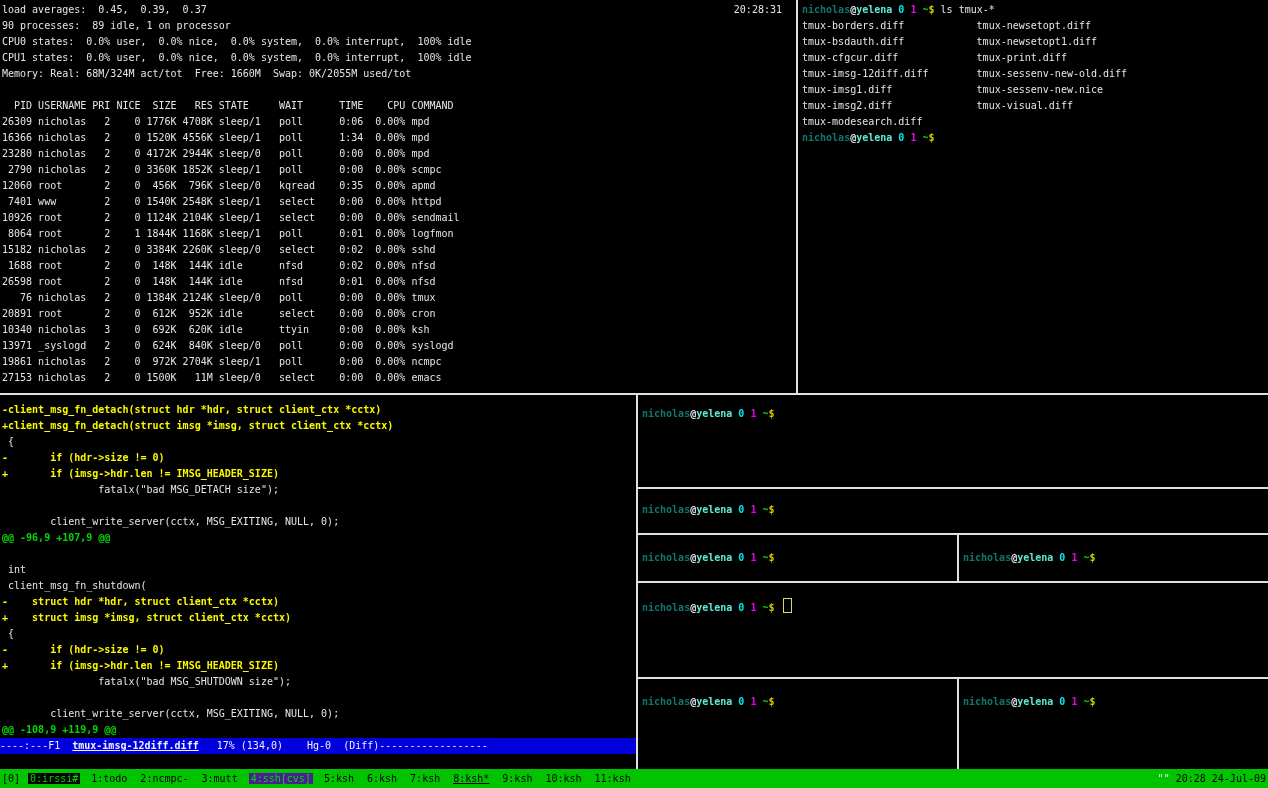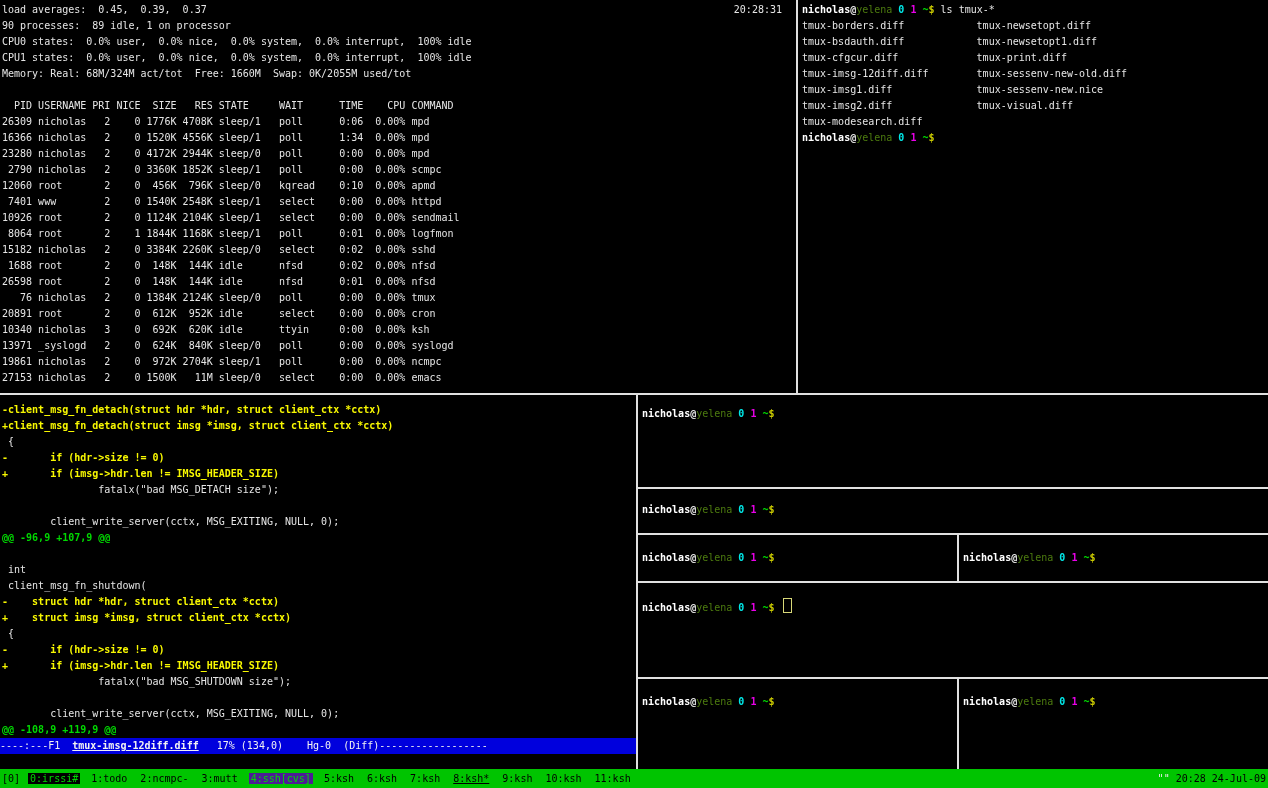--- a/index.html
+++ b/index.html
@@ -27,23 +27,23 @@
   
   #pane-sh1{left:638px;top:395px;width:630px;height:92px;padding:11px 0 0 4px;box-sizing:border-box;}
   #pane-sh2{left:638px;top:490px;width:630px;height:43px;padding:12px 0 0 4px;box-sizing:border-box;}
   #pane-sh3a{left:638px;top:536px;width:319px;height:45px;padding:14px 0 0 4px;box-sizing:border-box;}
   #pane-sh3b{left:959px;top:536px;width:309px;height:45px;padding:14px 0 0 4px;box-sizing:border-box;}
   #pane-sh4{left:638px;top:583px;width:630px;height:94px;padding:15px 0 0 4px;box-sizing:border-box;}
   #pane-sh5a{left:638px;top:679px;width:319px;height:90px;padding:15px 0 0 4px;box-sizing:border-box;}
   #pane-sh5b{left:959px;top:679px;width:309px;height:90px;padding:15px 0 0 4px;box-sizing:border-box;}
 
   
-  .p-user{color:#ffffff;font-weight:bold;}
+  .p-user{color:#0f766e;font-weight:bold;}
   .p-at{color:#e6e6e6;font-weight:bold;}
-  .p-host{color:#4d7c0f;font-weight:normal;}
+  .p-host{color:#5eead4;font-weight:bold;}
   .p-cyan{color:#00e8e8;font-weight:bold;}
   .p-mag{color:#e800e8;font-weight:bold;}
   .p-tilde{color:#00d800;font-weight:bold;}
   .p-dollar{color:#c8c800;font-weight:bold;}
   .cmd{color:#e6e6e6;}
 
   .cursor{display:inline-block;width:7px;height:13px;border:1px solid #d8d878;margin-left:8px;vertical-align:-2px;}
 
   
   #vb-top{left:796px;top:0;width:2px;height:394px;}
@@ -78,21 +78,21 @@
         <div class="line">90 processes:  89 idle, 1 on processor</div>
         <div class="line">CPU0 states:  0.0% user,  0.0% nice,  0.0% system,  0.0% interrupt,  100% idle</div>
         <div class="line">CPU1 states:  0.0% user,  0.0% nice,  0.0% system,  0.0% interrupt,  100% idle</div>
         <div class="line">Memory: Real: 68M/324M act/tot  Free: 1660M  Swap: 0K/2055M used/tot</div>
         <div class="line"> </div>
         <div class="line">  PID USERNAME PRI NICE  SIZE   RES STATE     WAIT      TIME    CPU COMMAND</div>
         <div class="line">26309 nicholas   2    0 1776K 4708K sleep/1   poll      0:06  0.00% mpd</div>
         <div class="line">16366 nicholas   2    0 1520K 4556K sleep/1   poll      1:34  0.00% mpd</div>
         <div class="line">23280 nicholas   2    0 4172K 2944K sleep/0   poll      0:00  0.00% mpd</div>
         <div class="line"> 2790 nicholas   2    0 3360K 1852K sleep/1   poll      0:00  0.00% scmpc</div>
-        <div class="line">12060 root       2    0  456K  796K sleep/0   kqread    0:10  0.00% apmd</div>
+        <div class="line">12060 root       2    0  456K  796K sleep/0   kqread    0:35  0.00% apmd</div>
         <div class="line"> 7401 www        2    0 1540K 2548K sleep/1   select    0:00  0.00% httpd</div>
         <div class="line">10926 root       2    0 1124K 2104K sleep/1   select    0:00  0.00% sendmail</div>
         <div class="line"> 8064 root       2    1 1844K 1168K sleep/1   poll      0:01  0.00% logfmon</div>
         <div class="line">15182 nicholas   2    0 3384K 2260K sleep/0   select    0:02  0.00% sshd</div>
         <div class="line"> 1688 root       2    0  148K  144K idle      nfsd      0:02  0.00% nfsd</div>
         <div class="line">26598 root       2    0  148K  144K idle      nfsd      0:01  0.00% nfsd</div>
         <div class="line">   76 nicholas   2    0 1384K 2124K sleep/0   poll      0:00  0.00% tmux</div>
         <div class="line">20891 root       2    0  612K  952K idle      select    0:00  0.00% cron</div>
         <div class="line">10340 nicholas   3    0  692K  620K idle      ttyin     0:00  0.00% ksh</div>
         <div class="line">13971 _syslogd   2    0  624K  840K sleep/0   poll      0:00  0.00% syslogd</div>

